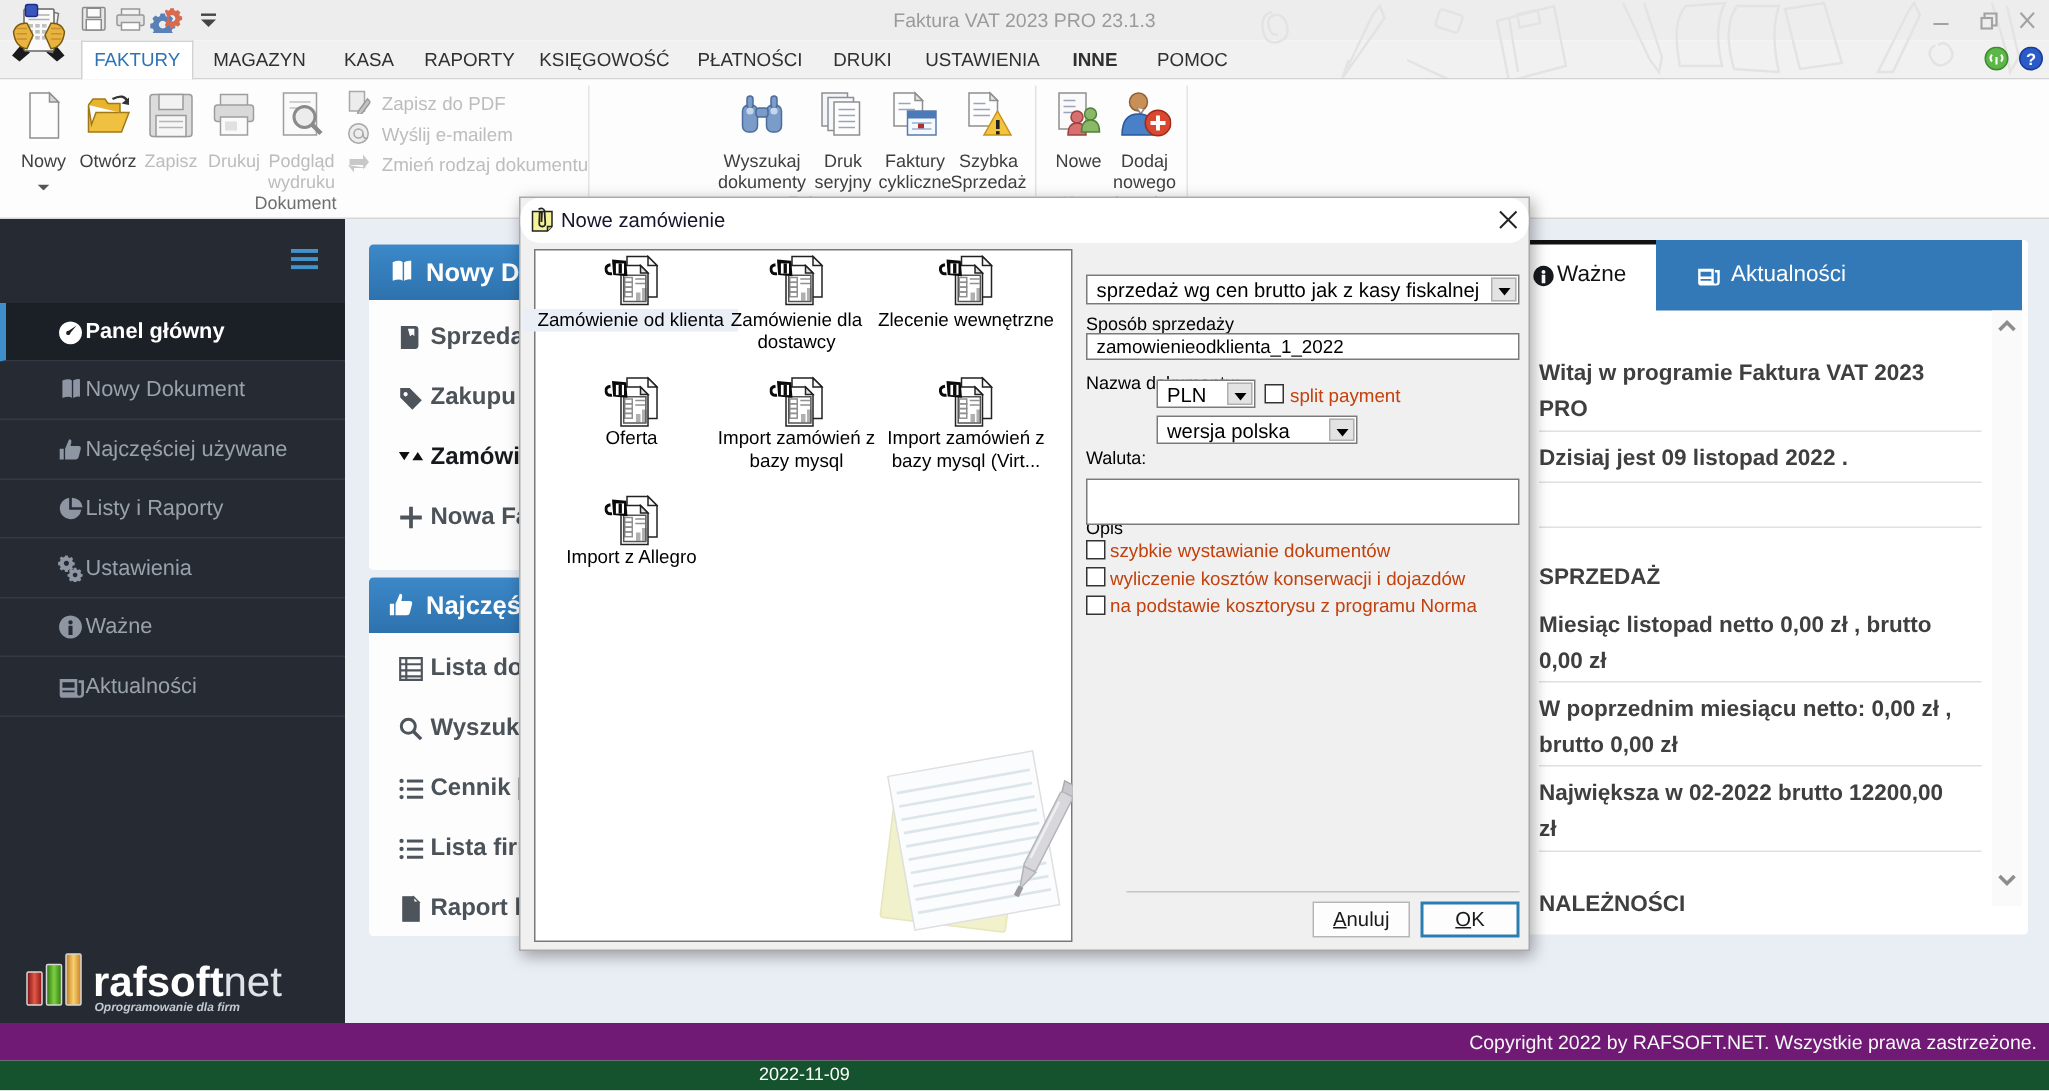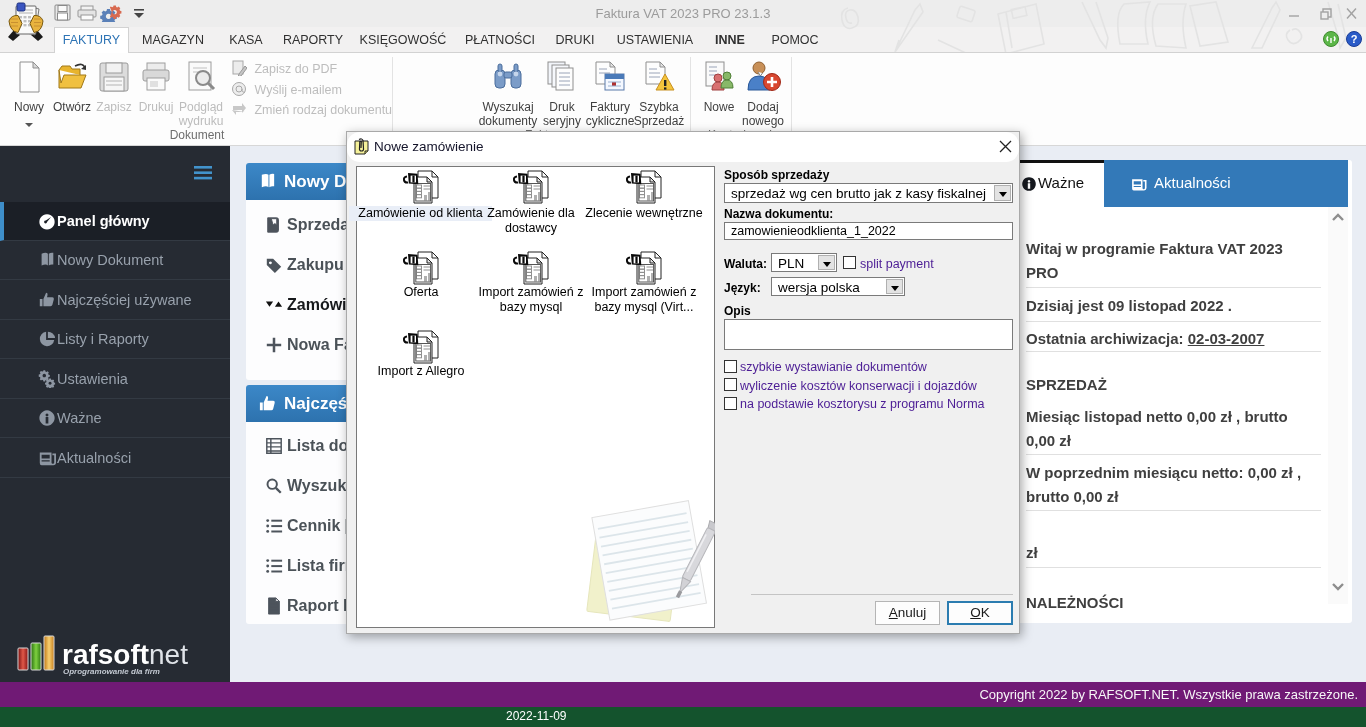--- a/index.html
+++ b/index.html
@@ -46,28 +46,28 @@
 #rpanel { left:786px; top:14px; width:336px; height:463px; background:#ffffff; border-radius:3px; }
 .rline { position:absolute; left:10px; width:300px; font-size:15px; font-weight:bold; color:#3f3f3f; }
 .rsepline { position:absolute; left:10px; width:295px; height:1px; background:#e0e0e0; }
 
 
 #dialog { left:346px; top:131px; width:674px; height:503px; background:#f0f0f0; border:1px solid #a9a9a9; box-shadow:2px 3px 10px rgba(0,0,0,0.35); }
 #dlgtitle { left:0; top:0; width:672px; height:30px; background:#ffffff;border-radius:13px; }
 #dlglist { left:9px; top:34px; width:359px; height:462px; background:#ffffff; border:1px solid #787878; }
 .dico { position:absolute; width:36px; height:34px; }
 .dlbl { position:absolute; font-size:12.5px; color:#000; text-align:center; line-height:15px; }
-.dform-lbl { position:absolute; font-size:12px; font-weight:bold; color:#000; }
+.dform-lbl { position:absolute; font-size:12px; font-weight:normal; color:#000;margin-top:41px; }
 .combo { position:absolute; background:#ffffff; border:1px solid #7a7a7a; font-size:13.5px; color:#000; }
 .combo .cbtxt { position:absolute; left:6px; top:2px; white-space:nowrap; }
 .combo .cbarr { position:absolute; right:1px; top:1px; bottom:1px; width:17px; background:#e3e3e3; border:1px solid #b0b0b0; }
 .combo .cbarr:after { content:""; position:absolute; left:4px; top:6px; border:4px solid transparent; border-top:5px solid #000; }
 .tinput { position:absolute; background:#fff; border:1px solid #7a7a7a; font-size:12.5px; color:#000; }
 .chk { position:absolute; width:13px; height:13px; background:#fff; border:1px solid #333; }
-.chklbl { position:absolute; font-size:12.5px; color:#4c1d95; }
+.chklbl { position:absolute; font-size:12.5px; color:#c2410c; }
 .dbtn { position:absolute; top:469px; height:24px; background:#fdfdfd; border:1px solid #b5b5b5; font-size:13.5px; color:#1a1a1a; text-align:center; line-height:22px; }
 
 
 #graybar { left:0; top:682px; width:1366px; height:25px; background:#701a75; color:#f7f7f7; font-size:13px; line-height:25px; text-align:right; padding-right:8px; }
 #taskbar { left:0; top:707px; width:1366px; height:20px; background:#14532d; color:#fff; font-size:12px; line-height:19px; }
 </style>
 </head>
 <body>
 <div id="app">
 
@@ -519,29 +519,29 @@
     <svg class="abs" style="left:114px;top:16px;" width="17" height="16" viewBox="0 0 20 20">
           <path d="M2 4 h13 v11 q0 1.5 1.5 1.5 q1.5 0 1.5 -1.5 l0 -8 h-2 v-2 h4 v10 q0 3 -3 3 l-13 0 q-2 0 -2 -2.5 Z M4 6.5 h9 v4 h-9 Z M4 12.5 h9 v1.4 h-9 Z" fill="#fff" fill-rule="evenodd"></path>
         </svg>
     <div class="abs" style="left:138px;top:14px;font-size:15px;color:#fff;">Aktualności</div>
 
     <div class="rline" style="top:80px;">Witaj w programie Faktura VAT 2023</div>
     <div class="rline" style="top:104px;">PRO</div>
     <div class="rsepline" style="top:127px;"></div>
     <div class="rline" style="top:137px;">Dzisiaj jest 09 listopad 2022 .</div>
     <div class="rsepline" style="top:161px;"></div>
-    <div class="rline" style="top:170px;">Ostatnia archiwizacja: <span style="text-decoration:underline;">02-03-2007</span></div>
     <div class="rsepline" style="top:191px;"></div>
     <div class="rline" style="top:216px;">SPRZEDAŻ</div>
     <div class="rline" style="top:248px;">Miesiąc listopad netto 0,00 zł , brutto</div>
     <div class="rline" style="top:272px;">0,00 zł</div>
     <div class="rsepline" style="top:294px;"></div>
     <div class="rline" style="top:304px;">W poprzednim miesiącu netto: 0,00 zł ,</div>
     <div class="rline" style="top:328px;">brutto 0,00 zł</div>
     <div class="rsepline" style="top:350px;"></div>
+    <div class="rline" style="top:360px;">Największa w 02-2022 brutto 12200,00</div>
     <div class="rline" style="top:384px;">zł</div>
     <div class="rsepline" style="top:407px;"></div>
     <div class="rline" style="top:434px;">NALEŻNOŚCI</div>
 
     <div class="abs" style="left:312px;top:47px;width:20px;height:397px;background:#fafafa;"></div>
     <svg class="abs" style="left:315px;top:52px;" width="14" height="10" viewBox="0 0 14 10">
           <path d="M2 8 L7 3 L12 8" fill="none" stroke="#8d8d8d" stroke-width="2.4"></path>
         </svg>
     <svg class="abs" style="left:315px;top:422px;" width="14" height="10" viewBox="0 0 14 10">
           <path d="M2 2 L7 7 L12 2" fill="none" stroke="#8d8d8d" stroke-width="2.4"></path>

